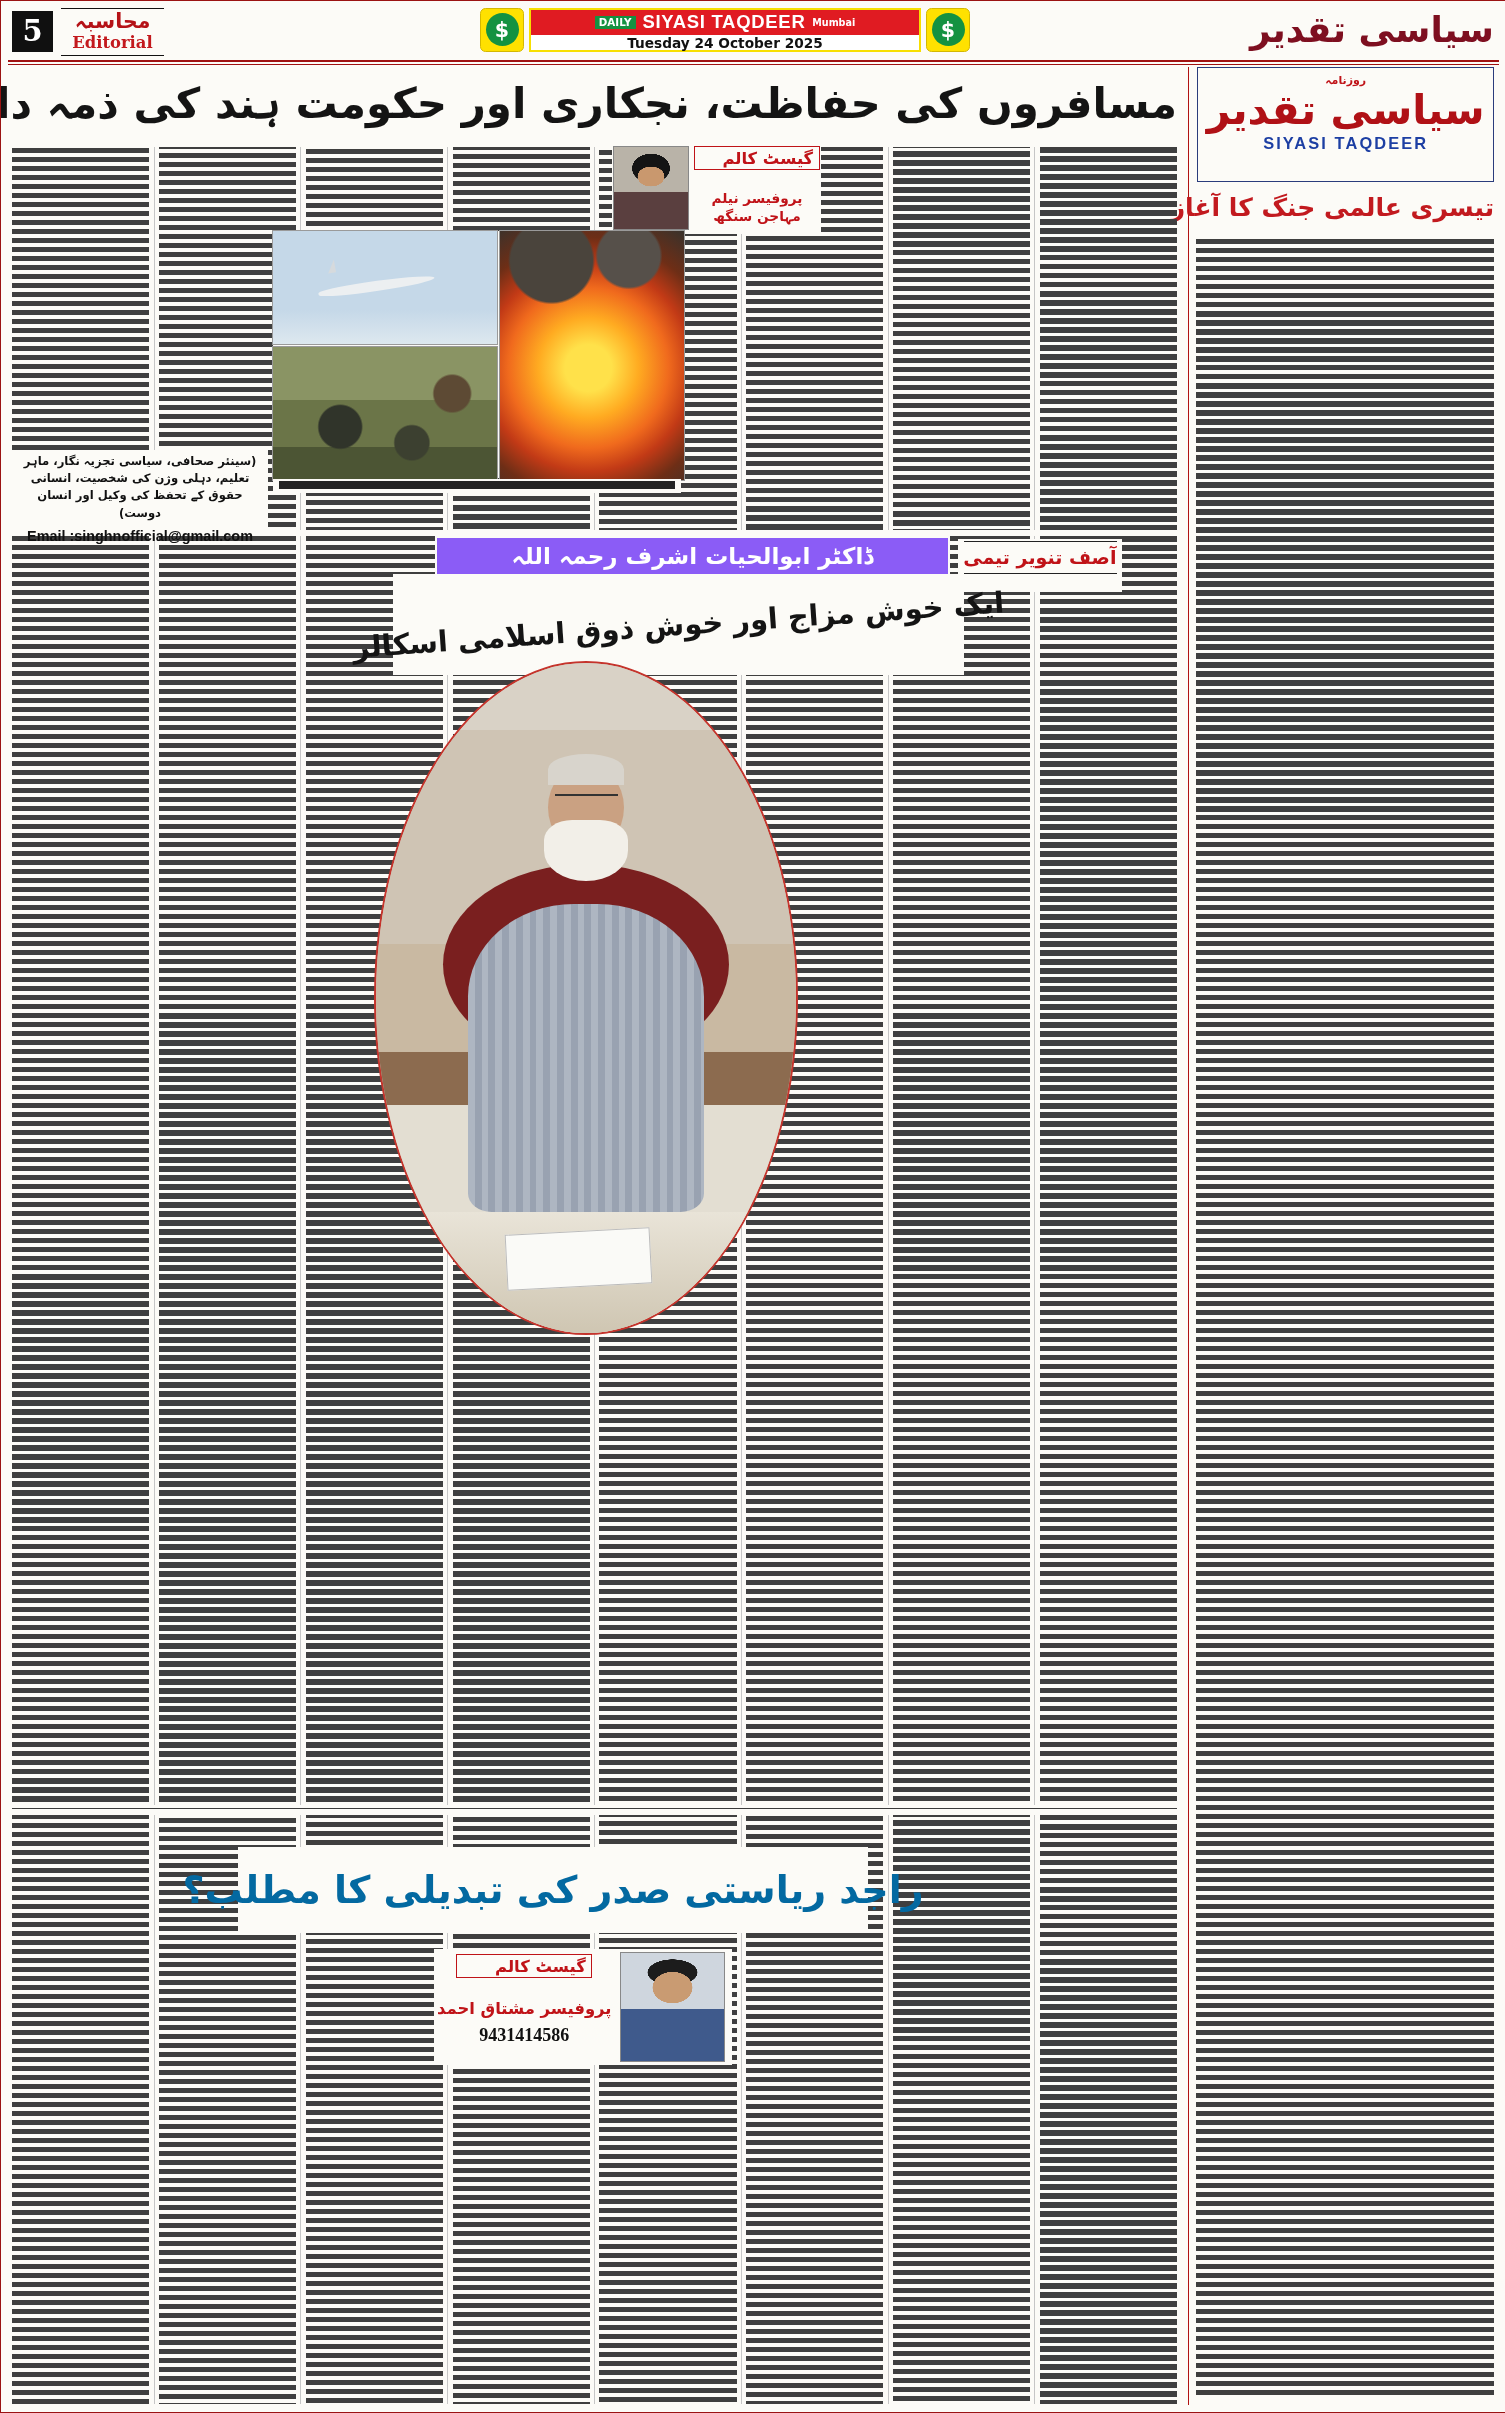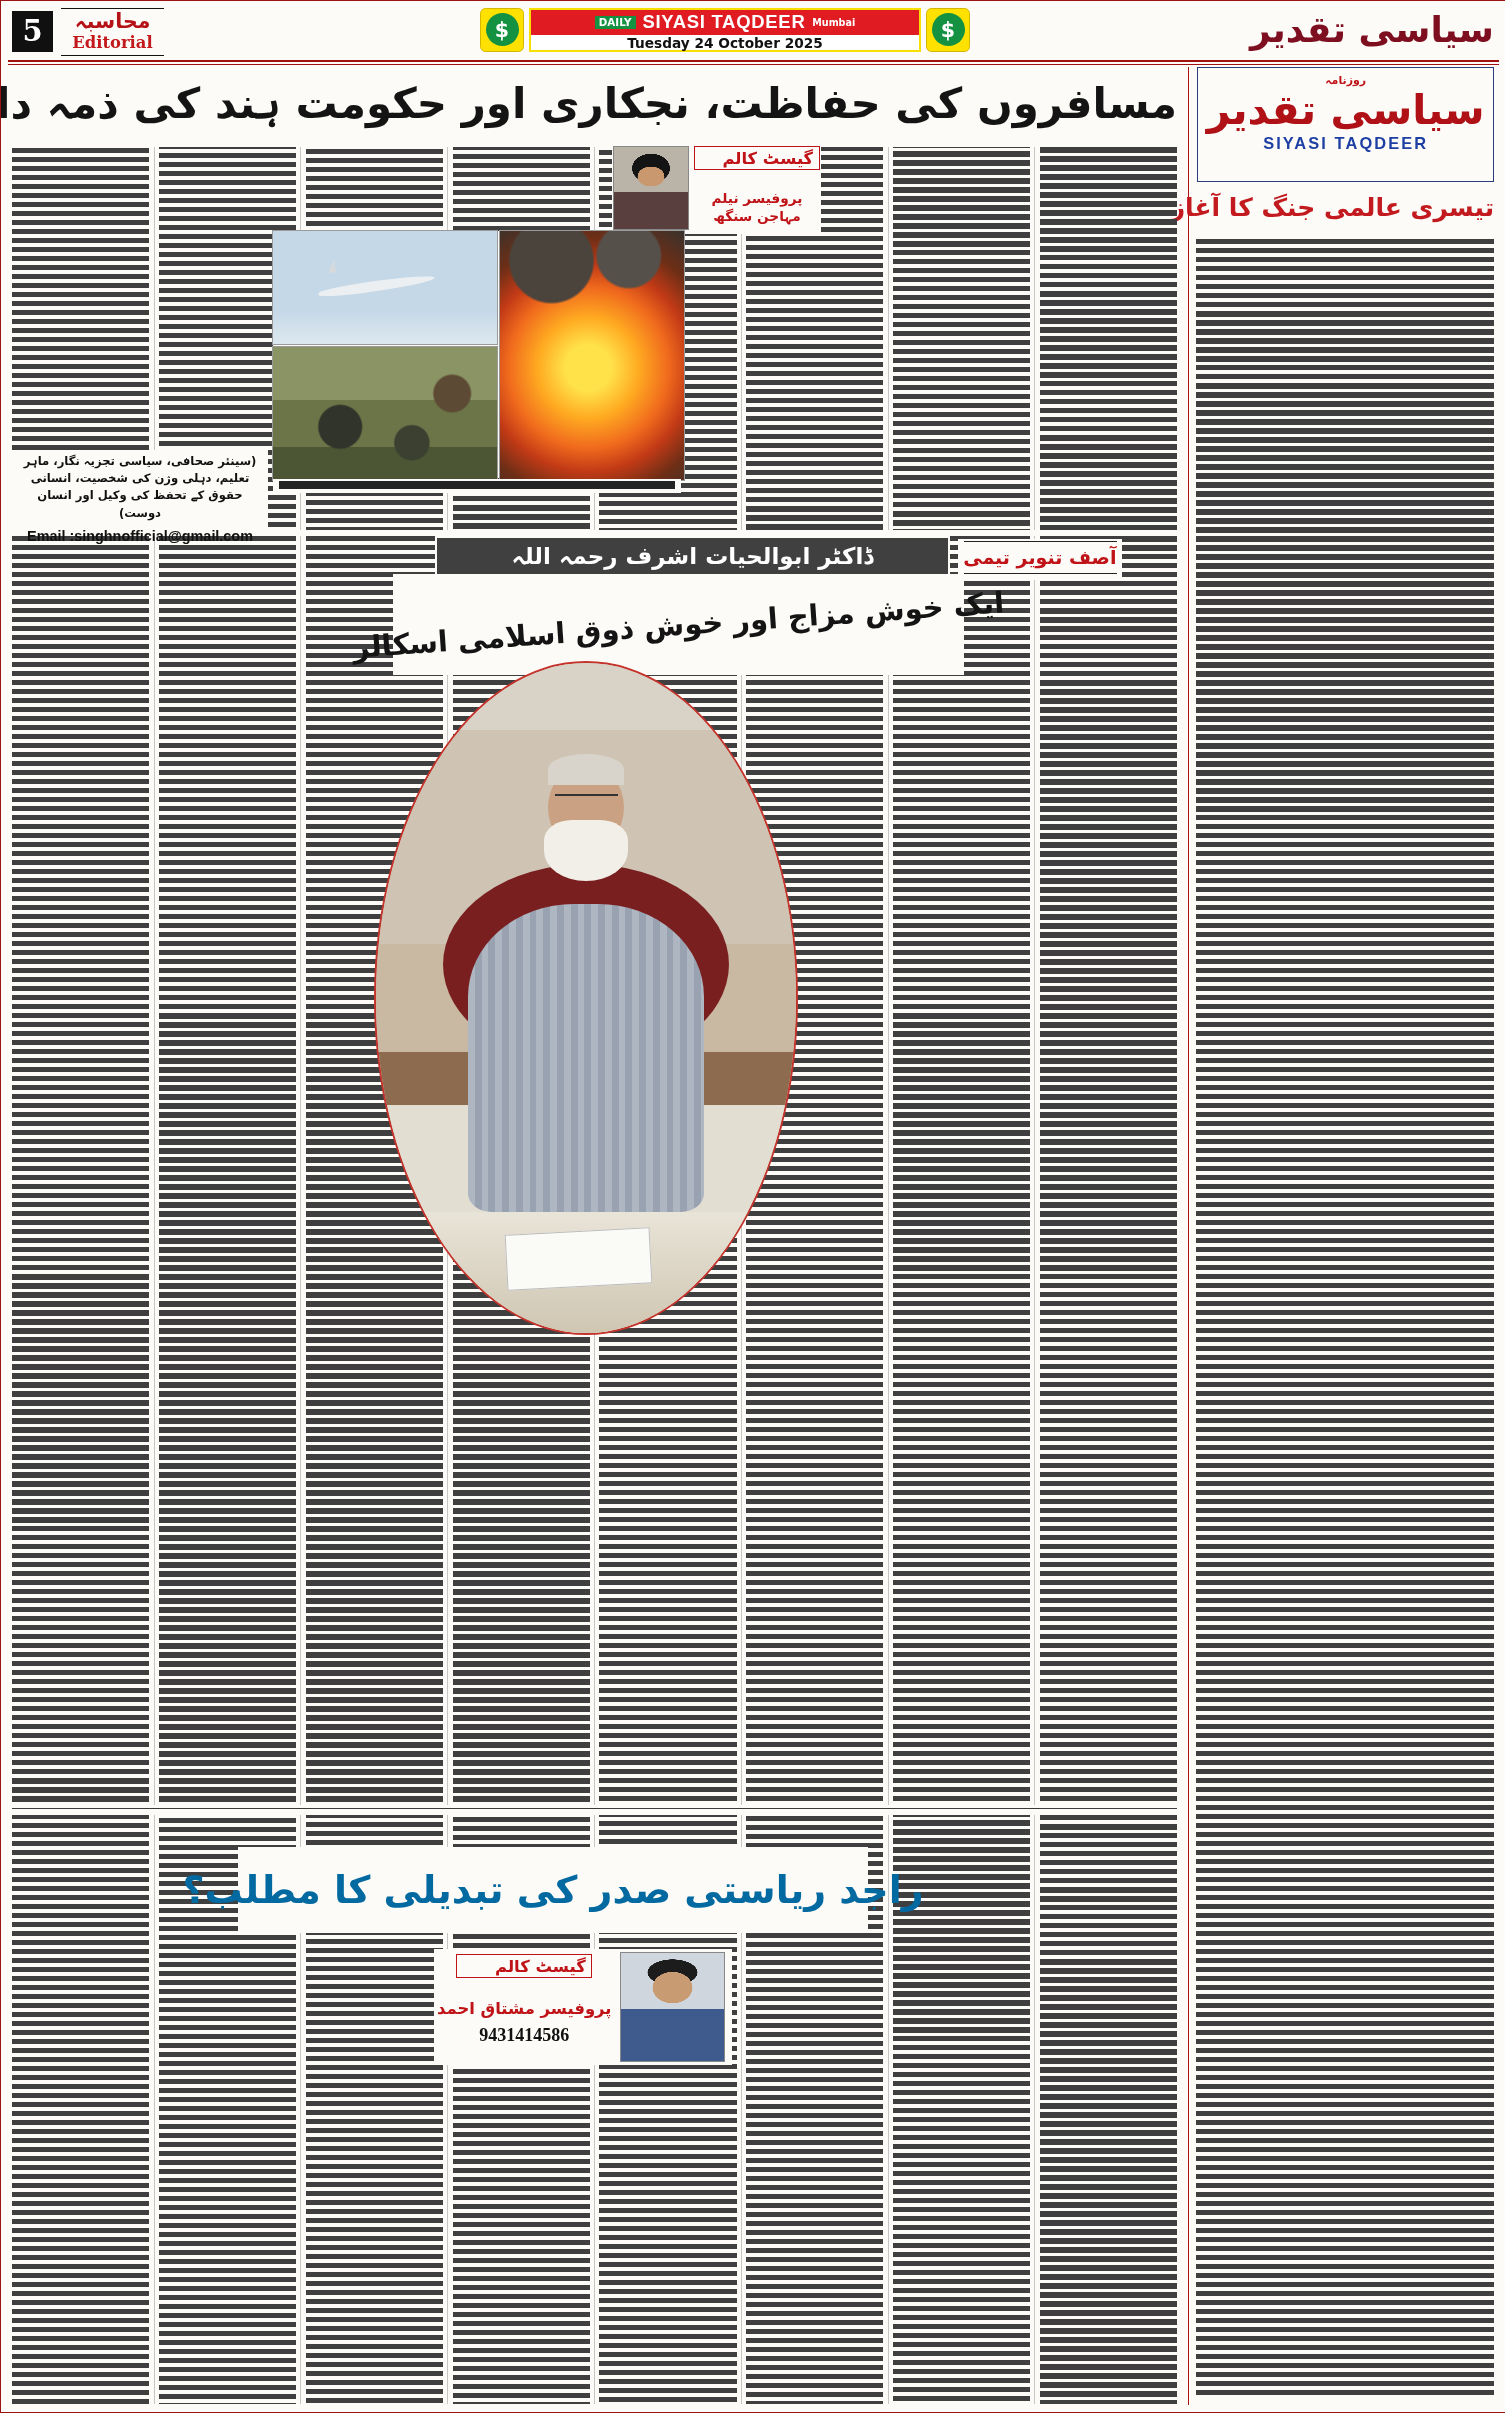--- a/index.html
+++ b/index.html
@@ -36,21 +36,21 @@
   .rc-logo{border:1.4px solid #2a3c7c;text-align:center;padding-top:5.5px;}
   .rc-tag{color:#c01318;font-size:11px;font-weight:bold;}
   .rc-urdu{color:#b01116;font-weight:bold;font-size:41px;line-height:1.15;}
   .rc-eng{color:#1d3fa3;font-weight:bold;font-size:16.4px;letter-spacing:2.1px;font-family:"Liberation Sans",sans-serif;}
   .rc-head{color:#c21a1f;font-weight:bold;font-size:25px;text-align:center;}
 
   
   .h-a1{font-size:42px;font-weight:bold;color:#141414;text-align:center;line-height:71px;}
   .h-a2{font-size:29px;font-weight:bold;color:#141414;transform:rotate(-4deg);transform-origin:center;}
   .h-a3{font-size:38px;font-weight:bold;color:#0369a1;}
-  .kicker{background:#404040;color:#fff;font-weight:bold;font-size:23px;}
+  .kicker{background:#8b5cf6;color:#fff;font-weight:bold;font-size:23px;}
   .byline{color:#c01318;font-weight:bold;font-size:19px;text-align:center;border-top:1.4px solid #222;border-bottom:1.4px solid #222;padding:4.1px 0;}
 
   
   .g-label{border:1.4px solid #c01318;color:#c01318;font-weight:bold;font-size:16.4px;text-align:right;padding:1.4px 5.5px;}
   .g-name{color:#c01318;font-weight:bold;font-size:13.7px;text-align:center;line-height:1.3;margin-top:20px;}
   .g-phone{color:#111;font-weight:bold;font-size:18px;text-align:center;margin-top:5.5px;font-family:Liberation Serif, serif;}
   .portrait{border:0.7px solid #888;}
   .portrait-w{background:
       radial-gradient(ellipse 30% 20% at 50% 36%, #c9986e 60%, transparent 61%),
       radial-gradient(ellipse 46% 32% at 50% 26%, #141414 55%, transparent 56%),
@@ -172,21 +172,21 @@
 
   <div class="abs" style="left:11px;top:535px;width:1165px;height:1269px;">
     <div class="abs cols" style="left:0;top:0;width:1165px;height:1269px;columns:8;">
       <div class="fill sim" style="height:800%;"></div>
     </div>
 
     <div class="abs overlay" style="left:423px;top:0;width:515px;height:40px;padding:2.1px;">
       <div class="kicker center urdu nowrap" style="width:100%;height:100%;">ڈاکٹر ابوالحیات اشرف رحمہ اللہ</div>
     </div>
 
-    <div class="abs overlay" style="left:946px;top:2.7px;width:164px;height:41px;padding:2.7px 5.5px;">
+    <div class="abs overlay" style="left:946px;top:2.7px;width:164px;height:53px;padding:2.7px 5.5px;">
       <div class="byline urdu nowrap">آصف تنویر تیمی</div>
     </div>
 
     <div class="abs overlay center" style="left:381px;top:38px;width:571px;height:101px;">
       <div class="h-a2 urdu nowrap">ایک خوش مزاج اور خوش ذوق اسلامی اسکالر</div>
     </div>
 
     <div class="abs oval" style="left:362px;top:125px;width:424px;height:674px;z-index:3;">
       <div class="ph ph-bg"></div>
       <div class="ph ph-chair"></div>

